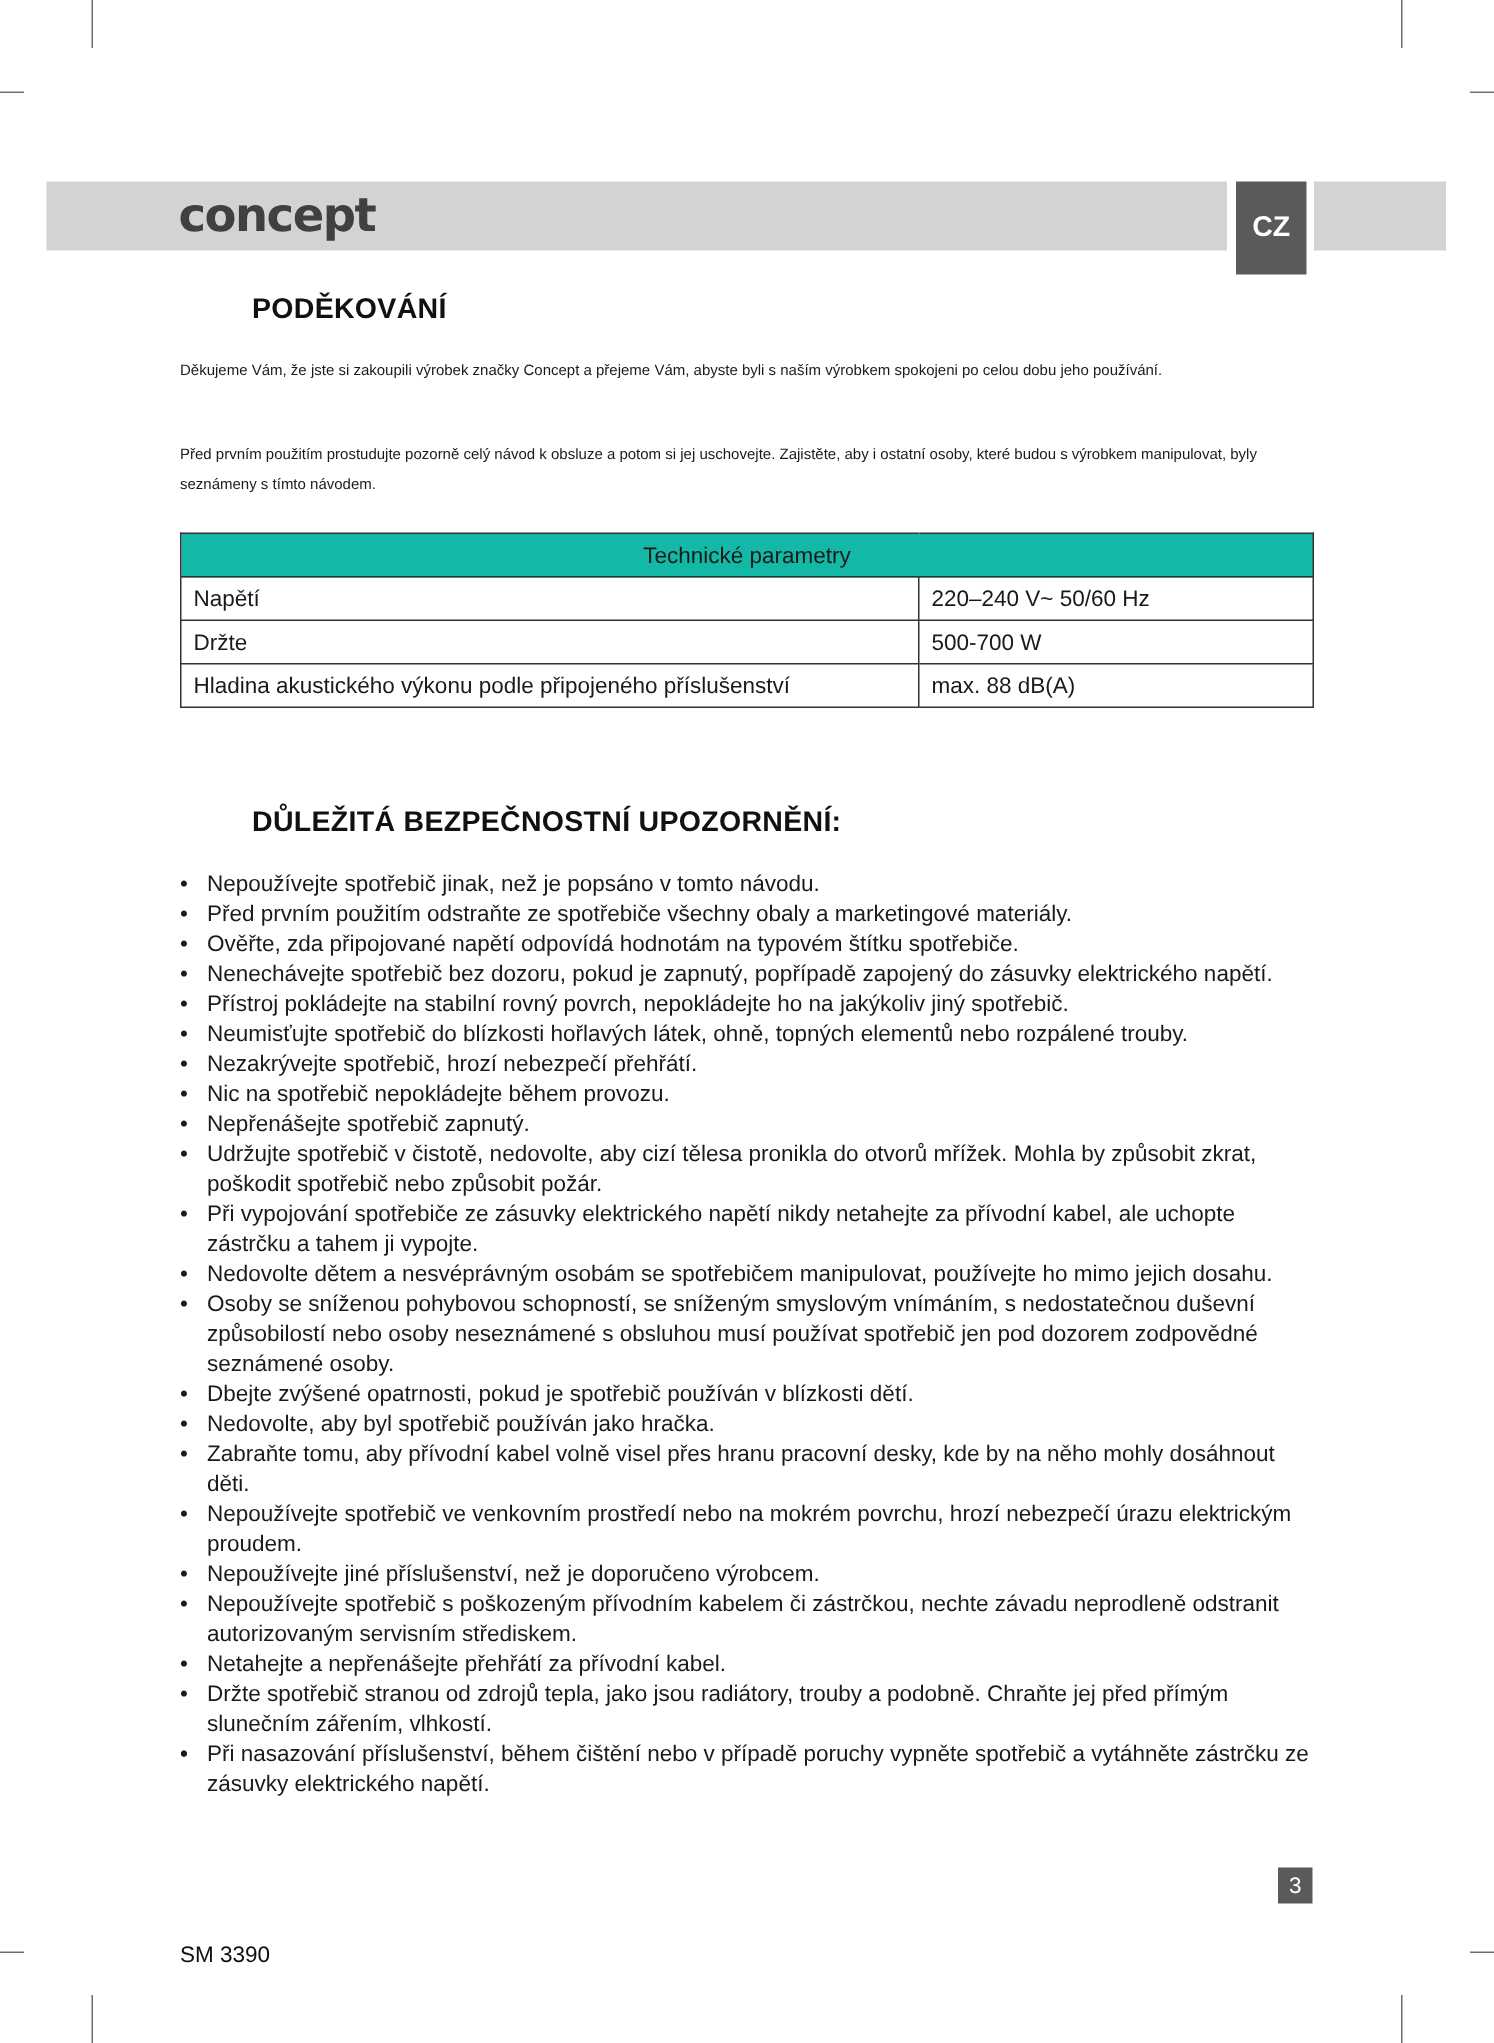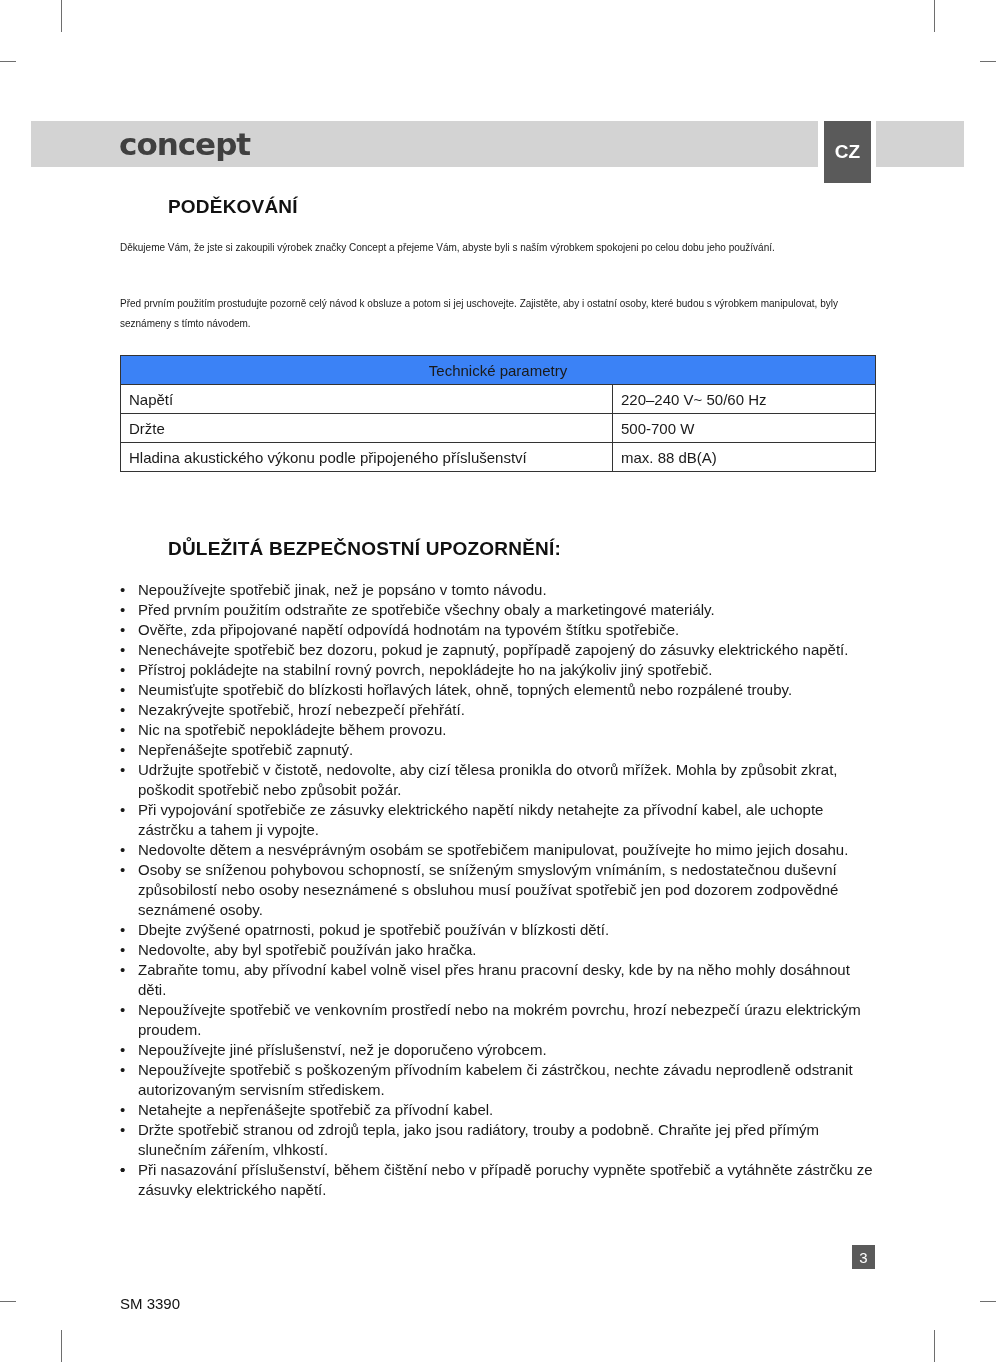--- a/index.html
+++ b/index.html
@@ -42,21 +42,21 @@
     }
 
     .spec-table {
       position: absolute; left: 120px; top: 355px; width: 756px;
       border-collapse: collapse; font-size: 15px;
     }
     .spec-table th, .spec-table td {
       border: 1px solid #333; padding: 0 8px; height: 28px; text-align: left;
       font-weight: normal;
     }
-    .spec-table th { background: #3b82f6; text-align: center; height: 28px; }
+    .spec-table th { background: #14b8a6; text-align: center; height: 28px; }
     .spec-table td.val { width: 246px; }
 
     .safety-list {
       position: absolute; left: 120px; top: 580px; width: 760px; margin: 0; padding: 0;
       list-style: none; font-size: 15px; line-height: 20px;
     }
     .safety-list li { position: relative; padding-left: 18px; }
     .bullet { position: absolute; left: 0; top: 0; width: 10px; text-align: left; }
 
     .footer-model {
@@ -125,20 +125,20 @@
     <li><span class="bullet">•</span><span>Udržujte spotřebič v čistotě, nedovolte, aby cizí tělesa pronikla do otvorů mřížek. Mohla by způsobit zkrat, poškodit spotřebič nebo způsobit požár.</span></li>
     <li><span class="bullet">•</span><span>Při vypojování spotřebiče ze zásuvky elektrického napětí nikdy netahejte za přívodní kabel, ale uchopte zástrčku a tahem ji vypojte.</span></li>
     <li><span class="bullet">•</span><span>Nedovolte dětem a nesvéprávným osobám se spotřebičem manipulovat, používejte ho mimo jejich dosahu.</span></li>
     <li><span class="bullet">•</span><span>Osoby se sníženou pohybovou schopností, se sníženým smyslovým vnímáním, s nedostatečnou duševní způsobilostí nebo osoby neseznámené s obsluhou musí používat spotřebič jen pod dozorem zodpovědné seznámené osoby.</span></li>
     <li><span class="bullet">•</span><span>Dbejte zvýšené opatrnosti, pokud je spotřebič používán v blízkosti dětí.</span></li>
     <li><span class="bullet">•</span><span>Nedovolte, aby byl spotřebič používán jako hračka.</span></li>
     <li><span class="bullet">•</span><span>Zabraňte tomu, aby přívodní kabel volně visel přes hranu pracovní desky, kde by na něho mohly dosáhnout děti.</span></li>
     <li><span class="bullet">•</span><span>Nepoužívejte spotřebič ve venkovním prostředí nebo na mokrém povrchu, hrozí nebezpečí úrazu elektrickým proudem.</span></li>
     <li><span class="bullet">•</span><span>Nepoužívejte jiné příslušenství, než je doporučeno výrobcem.</span></li>
     <li><span class="bullet">•</span><span>Nepoužívejte spotřebič s poškozeným přívodním kabelem či zástrčkou, nechte závadu neprodleně odstranit autorizovaným servisním střediskem.</span></li>
-    <li><span class="bullet">•</span><span>Netahejte a nepřenášejte spotřebič za přívodní kabel.</span></li>
+    <li><span class="bullet">•</span><span>Netahejte a nepřenášejte přehřátí za přívodní kabel.</span></li>
     <li><span class="bullet">•</span><span>Držte spotřebič stranou od zdrojů tepla, jako jsou radiátory, trouby a podobně. Chraňte jej před přímým slunečním zářením, vlhkostí.</span></li>
     <li><span class="bullet">•</span></li>
     <li><span class="bullet">•</span><span>Při nasazování příslušenství, během čištění nebo v případě poruchy vypněte spotřebič a vytáhněte zástrčku ze zásuvky elektrického napětí.</span></li>
   </ul>
 
 <div class="footer-model">SM 3390</div>
 <div class="page-num">3</div>
 
 </body></html>

